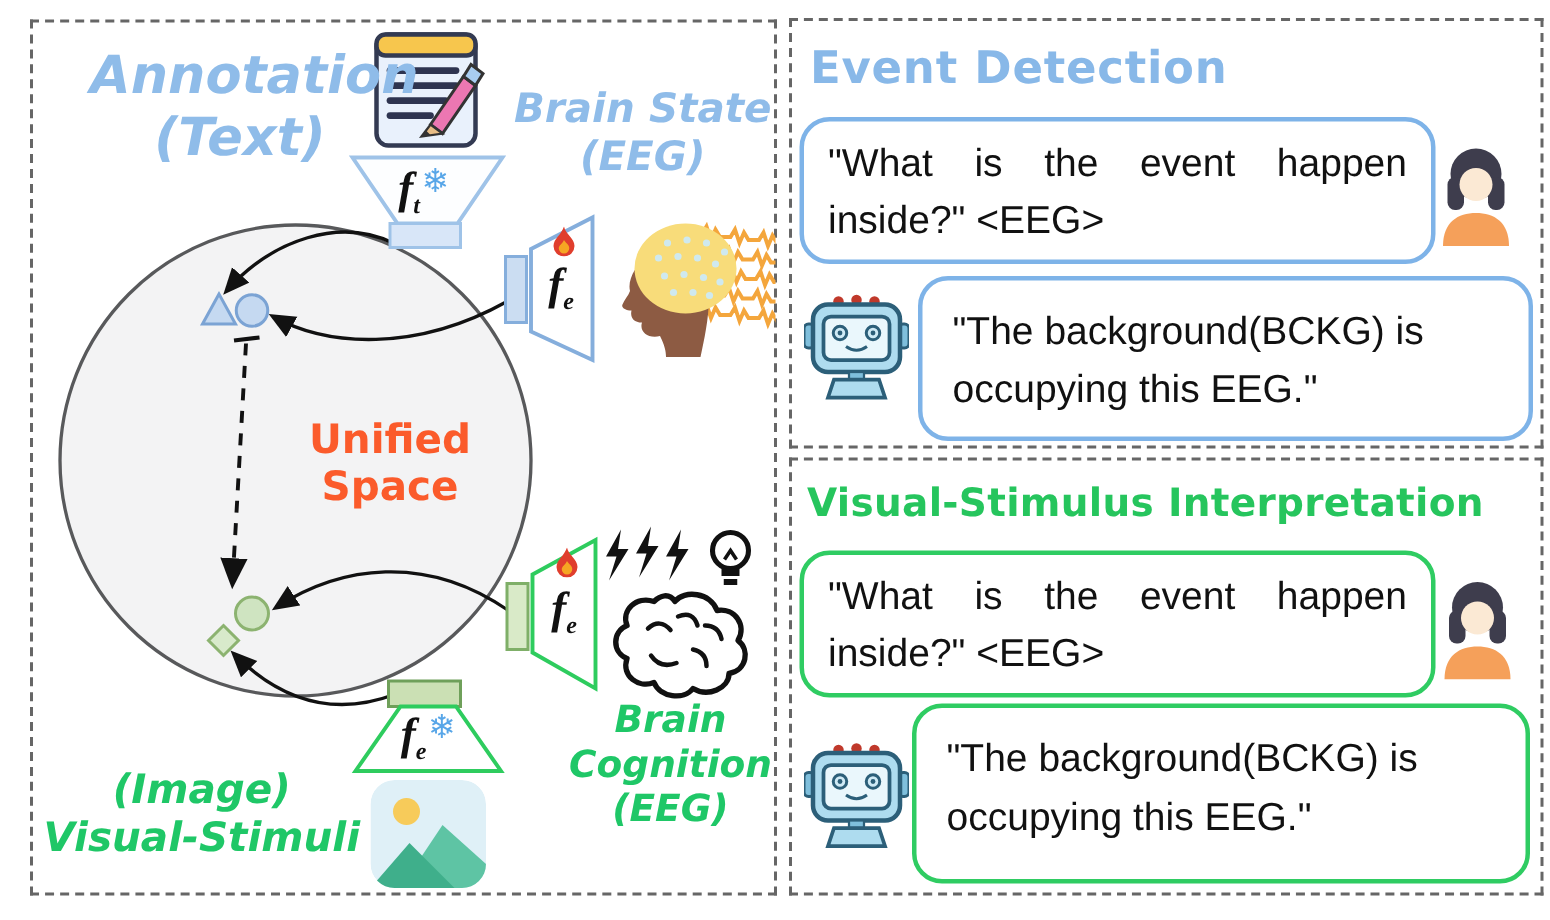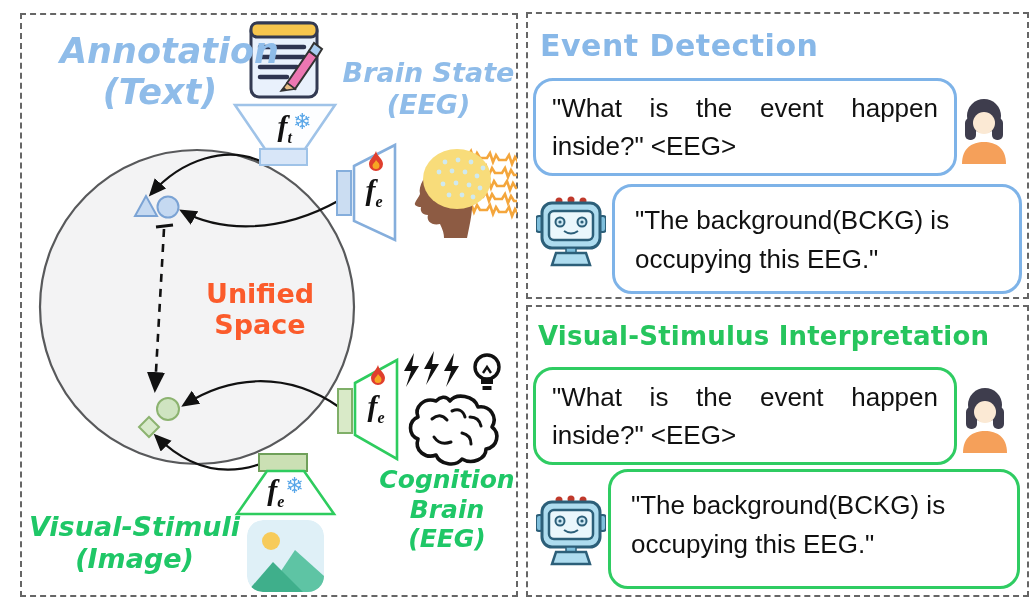--- a/index.html
+++ b/index.html
@@ -156,21 +156,21 @@
 
     <svg class="abs" style="left:346px;top:136px;" width="16" height="20" viewBox="0 0 16 20">
       <path d="M8 0 C9 5 15 8 15 13 A7 7 0 0 1 1 13 C1 8 6 6 8 0 Z" fill="#E03E2D"></path>
       <path d="M8 9 C9 11 11.5 12 11.5 14.5 A3.5 3.5 0 0 1 4.5 14.5 C4.5 12.5 7 11.5 8 9 Z" fill="#F6A623"></path>
     </svg>
     <svg class="abs" style="left:348px;top:350px;" width="16" height="20" viewBox="0 0 16 20">
       <path d="M8 0 C9 5 15 8 15 13 A7 7 0 0 1 1 13 C1 8 6 6 8 0 Z" fill="#E03E2D"></path>
       <path d="M8 9 C9 11 11.5 12 11.5 14.5 A3.5 3.5 0 0 1 4.5 14.5 C4.5 12.5 7 11.5 8 9 Z" fill="#F6A623"></path>
     </svg>
 
-    <div class="abs enc-lbl" style="left:234px;top:94px;width:76px;">
+    <div class="abs enc-lbl" style="left:222px;top:94px;width:76px;">
       <span class="fsym"><span>f</span><sub>t</sub></span><span class="snow">❄</span>
     </div>
     <div class="abs enc-lbl" style="left:330px;top:158px;width:44px;">
       <span class="fsym"><span>f</span><sub>e</sub></span>
     </div>
     <div class="abs enc-lbl" style="left:332px;top:374px;width:44px;">
       <span class="fsym"><span>f</span><sub>e</sub></span>
     </div>
     <div class="abs enc-lbl" style="left:220px;top:458px;width:86px;">
       <span class="fsym"><span>f</span><sub>e</sub></span><span class="snow">❄</span>
@@ -182,27 +182,27 @@
     </div>
     <div class="abs comic lbl-blue" style="left:315px;top:42px;width:183px;font-size:27px;">
       <div>Brain State</div>
       <div>(EEG)</div>
     </div>
     <div class="abs comic lbl-orange" style="left:180px;top:263px;width:116px;font-size:27px;">
       <div>Unified</div>
       <div>Space</div>
     </div>
     <div class="abs comic lbl-green" style="left:350px;top:450px;width:150px;font-size:25px;">
+      <div>Brain</div>
       <div>Cognition</div>
-      <div>Brain</div>
       <div>(EEG)</div>
     </div>
     <div class="abs comic lbl-green" style="left:0px;top:496px;width:225px;font-size:27px;">
+      <div>(Image)</div>
       <div>Visual-Stimuli</div>
-      <div>(Image)</div>
     </div>
   </div>
 
   <div class="panel" style="left:526px;top:12px;width:503px;height:287px;">
     <div class="abs comic title-blue" style="left:12px;top:14px;font-size:30px;">Event Detection</div>
 
     <div class="bubble blue user-b" style="left:5px;top:64px;width:424px;height:98px;">"What is the event happen inside?" &lt;EEG&gt;</div>
 
     <svg class="abs" style="left:432px;top:82px;" width="48" height="68" viewBox="0 0 48 68">
       <path d="M2 68 C2 52 12 46 24 46 C36 46 46 52 46 68 Z" fill="#F5A05A"></path>

